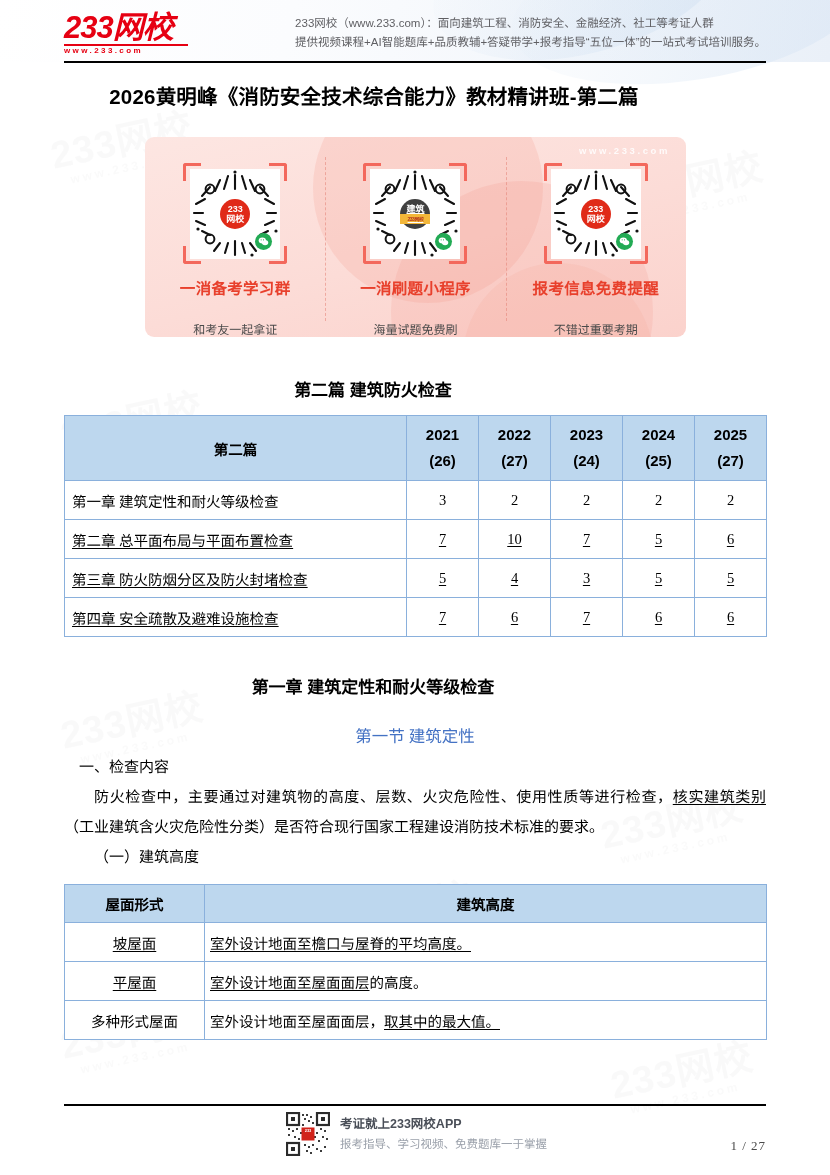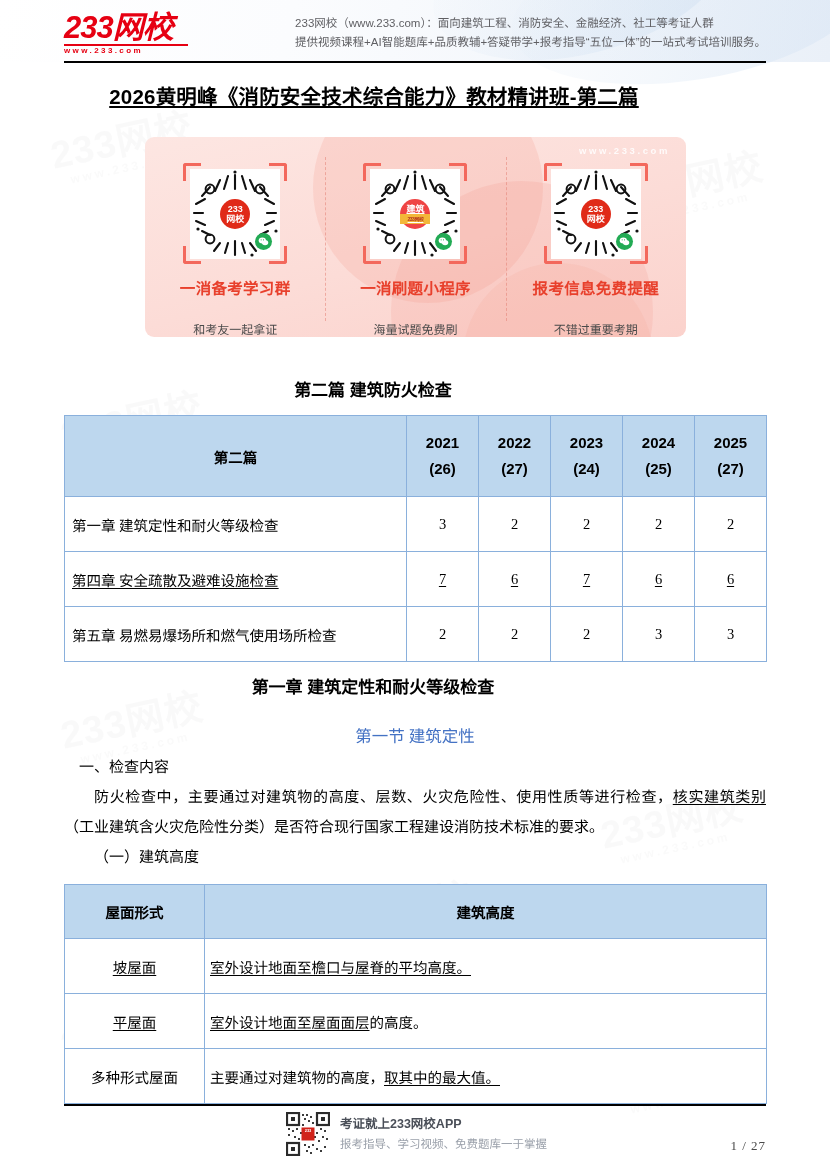--- a/index.html
+++ b/index.html
@@ -144,21 +144,20 @@
     position: absolute;
     left: 0; top: 80px;
     width: 748px;
     text-align: center;
     z-index: 3;
     font-family: "Liberation Sans", sans-serif;
     font-weight: 700;
     font-size: 20.5px;
     letter-spacing: 0.2px;
     color: #000;
-    text-decoration: underline;
   }
 
   
   .promo {
     position: absolute;
     left: 145px; top: 137px;
     width: 541px;
     height: 200px;
     border-radius: 9px;
     background: linear-gradient(165deg, #fde6e2 0%, #fcdcd7 55%, #fbd2cc 100%);
@@ -245,21 +244,21 @@
     flex-direction: column;
     align-items: center;
     justify-content: center;
     font-family: "Liberation Sans", sans-serif;
     font-weight: 700;
     font-size: 9px;
     line-height: 10px;
     z-index: 4;
   }
   .qr-badge.building {
-    background: #ef4444;
+    background: #404040;
     font-size: 9px;
     text-decoration: underline;
   }
   .qr-badge.building .bn2 {
     font-size: 5px;
     background: #f3b739;
     color: #b5371f;
     width: 30px;
     text-align: center;
     letter-spacing: -0.5px;
@@ -321,21 +320,21 @@
   
   table.doc-table {
     position: absolute;
     border-collapse: collapse;
     z-index: 3;
     background: #fff;
     table-layout: fixed;
   }
   table.doc-table td, table.doc-table th {
     border: 1px solid #8ab0dc;
-    padding: 12px;
+    padding: 4px;
     vertical-align: middle;
   }
 
   
   #table-exam-stats {
     left: 64px; top: 415px;
     width: 702px;
   }
   #table-exam-stats th.hdr-part,
   #table-exam-stats th.hdr-year {
@@ -756,34 +755,42 @@
     <tbody>
       <tr>
         <td class="chap">第一章  建筑定性和耐火等级检查</td>
         <td class="num">3</td>
         <td class="num">2</td>
         <td class="num">2</td>
         <td class="num">2</td>
         <td class="num">2</td>
       </tr>
       <tr>
+        <td class="chap u">第二章  总平面布局与平面布置检查</td>
+        <td class="num u">7</td>
+        <td class="num u">10</td>
+        <td class="num u">7</td>
+        <td class="num u">5</td>
+        <td class="num u">6</td>
+      </tr>
+      <tr>
+        <td class="chap u">第三章  防火防烟分区及防火封堵检查</td>
+        <td class="num u">5</td>
+        <td class="num u">4</td>
+        <td class="num u">3</td>
+        <td class="num u">5</td>
+        <td class="num u">5</td>
+      </tr>
+      <tr>
         <td class="chap u">第四章  安全疏散及避难设施检查</td>
         <td class="num u">7</td>
         <td class="num u">6</td>
         <td class="num u">7</td>
         <td class="num u">6</td>
         <td class="num u">6</td>
-      </tr>
-      <tr>
-        <td class="chap">第五章  易燃易爆场所和燃气使用场所检查</td>
-        <td class="num">2</td>
-        <td class="num">2</td>
-        <td class="num">2</td>
-        <td class="num">3</td>
-        <td class="num">3</td>
       </tr>
     </tbody>
   </table>
 
   <div class="sec-h1 chap1">第一章 建筑定性和耐火等级检查</div>
   <div class="sec-h2">第一节  建筑定性</div>
 
   <div class="body-text" id="para-inspect-heading">一、检查内容</div>
 
   <div class="body-text" id="para-fire-check">
@@ -818,21 +825,21 @@
         </td>
         <td class="desc">
           <span class="u">室外设计地面至屋面面层</span><span>的高度。</span>
         </td>
       </tr>
       <tr>
         <td class="form">
           <span>多种形式屋面</span>
         </td>
         <td class="desc">
-          <span>主要通过对建筑物的高度，</span><span class="u">取其中的最大值。</span>
+          <span>室外设计地面至屋面面层，</span><span class="u">取其中的最大值。</span>
         </td>
       </tr>
     </tbody>
   </table>
 
   <div class="foot-rule"></div>
 
   <div class="footer-app">
     <div class="foot-qr">
       <svg width="44" height="44" viewBox="0 0 44 44" aria-hidden="true">

